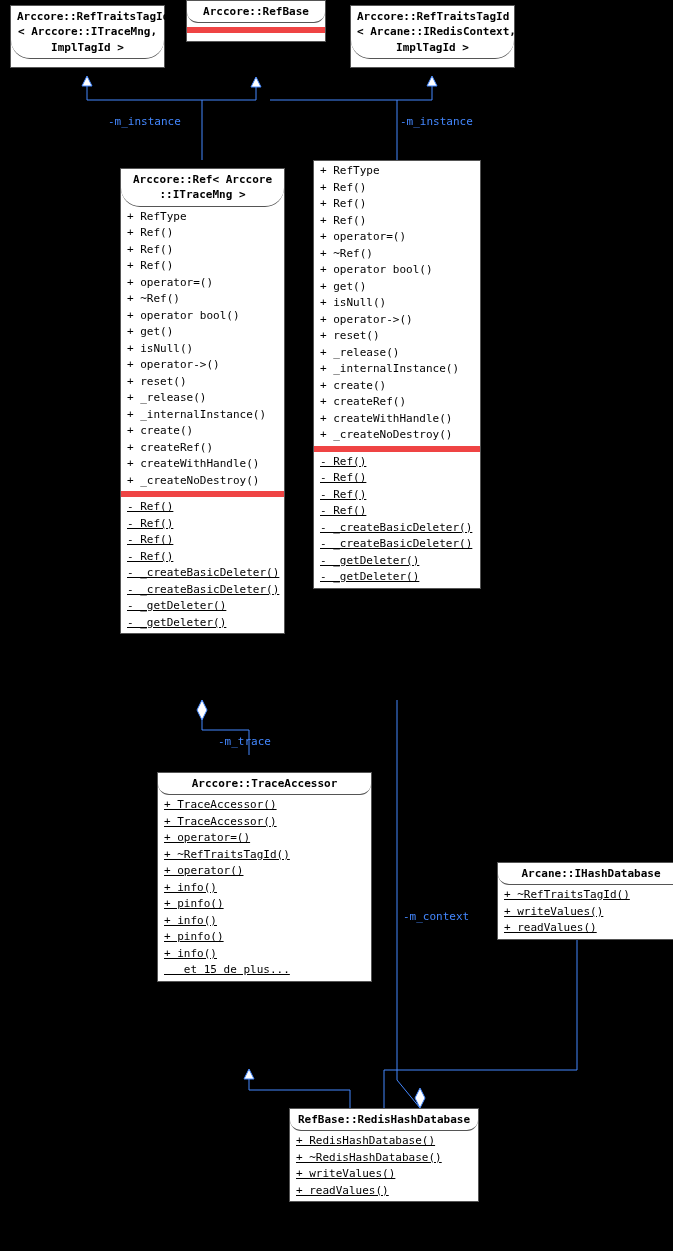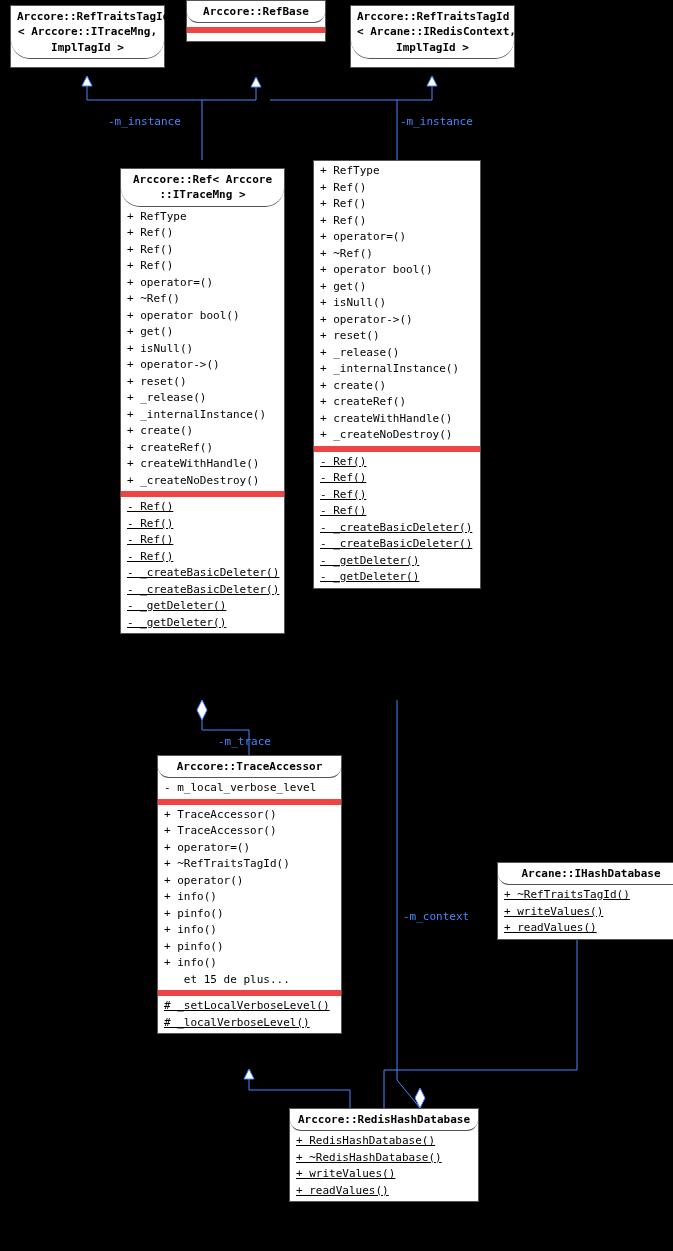--- a/index.html
+++ b/index.html
@@ -196,60 +196,53 @@
     <div class="uml-row">- Ref()</div>
     <div class="uml-row">- Ref()</div>
     <div class="uml-row">- Ref()</div>
     <div class="uml-row">- _createBasicDeleter()</div>
     <div class="uml-row">- _createBasicDeleter()</div>
     <div class="uml-row">- _getDeleter()</div>
     <div class="uml-row">- _getDeleter()</div>
   </div>
 </div>
 
-<div class="uml-box" style="left:157px;top:755px;width:185px;">
+<div class="uml-box" style="left:157px;top:772px;width:215px;">
   <div class="uml-box-header">
     Arccore::TraceAccessor
-  </div>
-  <div class="uml-box-section">
-    <div class="uml-row">- m_local_verbose_level</div>
   </div>
   <div class="uml-box-section">
     <div class="uml-row">+ TraceAccessor()</div>
     <div class="uml-row">+ TraceAccessor()</div>
     <div class="uml-row">+ operator=()</div>
     <div class="uml-row">+ ~RefTraitsTagId()</div>
     <div class="uml-row">+ operator()</div>
     <div class="uml-row">+ info()</div>
     <div class="uml-row">+ pinfo()</div>
     <div class="uml-row">+ info()</div>
     <div class="uml-row">+ pinfo()</div>
     <div class="uml-row">+ info()</div>
     <div class="uml-row">&nbsp;&nbsp; et 15 de plus...</div>
   </div>
-  <div class="uml-box-section">
-    <div class="uml-row"># _setLocalVerboseLevel()</div>
-    <div class="uml-row"># _localVerboseLevel()</div>
-  </div>
 </div>
 
 <div class="uml-box" style="left:497px;top:862px;width:188px;">
   <div class="uml-box-header">
     Arcane::IHashDatabase
   </div>
   <div class="uml-box-section">
     <div class="uml-row">+ ~RefTraitsTagId()</div>
     <div class="uml-row">+ writeValues()</div>
     <div class="uml-row">+ readValues()</div>
   </div>
 </div>
 
 <div class="uml-box" style="left:289px;top:1108px;width:190px;">
   <div class="uml-box-header">
-    Arccore::RedisHashDatabase
+    RefBase::RedisHashDatabase
   </div>
   <div class="uml-box-section">
     <div class="uml-row">+ RedisHashDatabase()</div>
     <div class="uml-row">+ ~RedisHashDatabase()</div>
     <div class="uml-row">+ writeValues()</div>
     <div class="uml-row">+ readValues()</div>
   </div>
 </div>
 
 </body></html>

